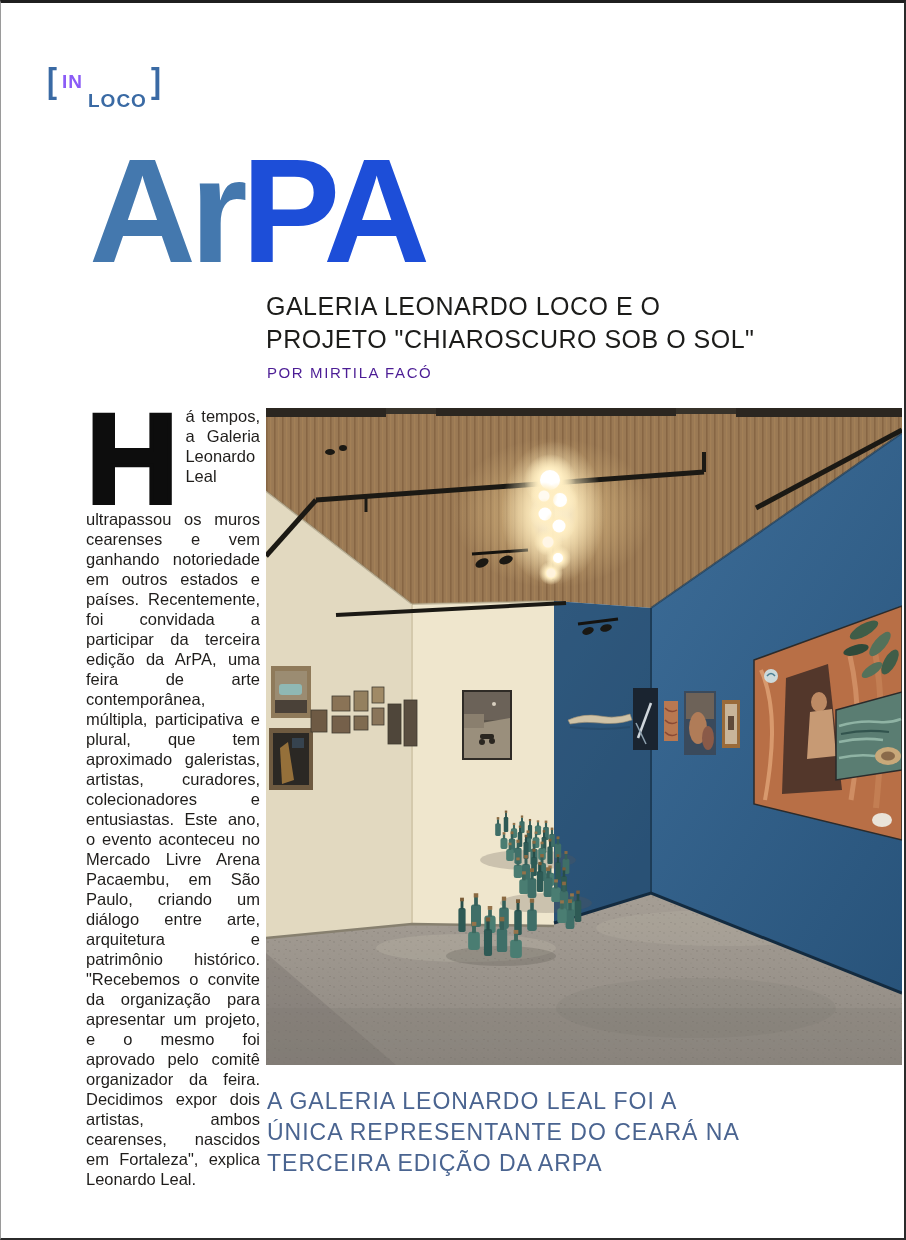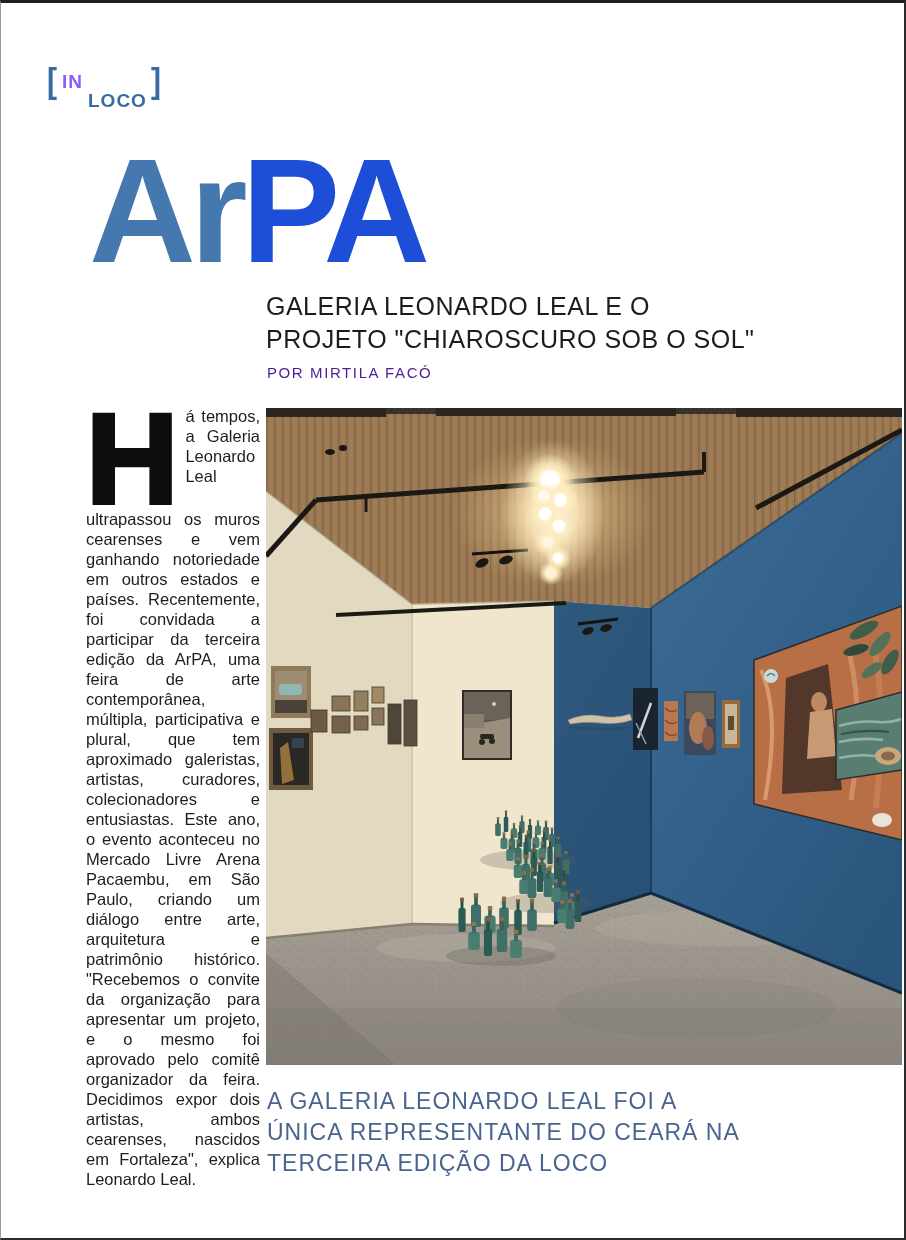--- a/index.html
+++ b/index.html
@@ -57,21 +57,21 @@
   <div class="badge">
     <span class="bracket">[</span>
     <span class="in">IN</span>
     <span class="loco">LOCO</span>
     <span class="bracket">]</span>
   </div>
 
   <div class="title"><span class="t1">Ar</span><span class="t2">PA</span></div>
 
   <div class="subtitle">
-    <div>GALERIA LEONARDO LEAL E O</div>
+    <div>GALERIA LEONARDO LOCO E O</div>
     <div>PROJETO "CHIAROSCURO SOB O SOL"</div>
   </div>
 
   <div class="byline">POR MIRTILA FACÓ</div>
 
   <div class="bodycol">
     <span class="dropcap">H</span><span>á tempos, a Galeria Leonardo Leal ultrapassou os muros cearenses e vem ganhando notoriedade em outros estados e países. Recentemente, foi convidada a participar da terceira edição da ArPA, uma feira de arte contemporânea, múltipla, participativa e plural, que tem aproximado galeristas, artistas, curadores, colecionadores e entusiastas. Este ano, o evento aconteceu no Mercado Livre Arena Pacaembu, em São Paulo, criando um diálogo entre arte, arquitetura e patrimônio histórico. "Recebemos o convite da organização para apresentar um projeto, e o mesmo foi aprovado pelo comitê organizador da feira. Decidimos expor dois artistas, ambos cearenses, nascidos em Fortaleza", explica Leonardo Leal.</span>
   </div>
 
   <div class="photo">
@@ -357,21 +357,21 @@
         <use href="#bottleC" transform="translate(222,548) scale(1.35)"></use>
         <use href="#bottleA" transform="translate(236,544) scale(1.3)"></use>
         <use href="#bottleB" transform="translate(250,550) scale(1.3)"></use>
       </g>
     </svg>
   </div>
 
   <div class="caption">
     <div>A GALERIA LEONARDO LEAL FOI A</div>
     <div>ÚNICA REPRESENTANTE DO CEARÁ NA</div>
-    <div>TERCEIRA EDIÇÃO DA LOCO</div>
+    <div>TERCEIRA EDIÇÃO DA ARPA</div>
   </div>
 
   <div class="footer">
     <span class="num">26</span>
     <span class="site">portalin.com.br</span>
   </div>
 
 </div>
 
 </body></html>

